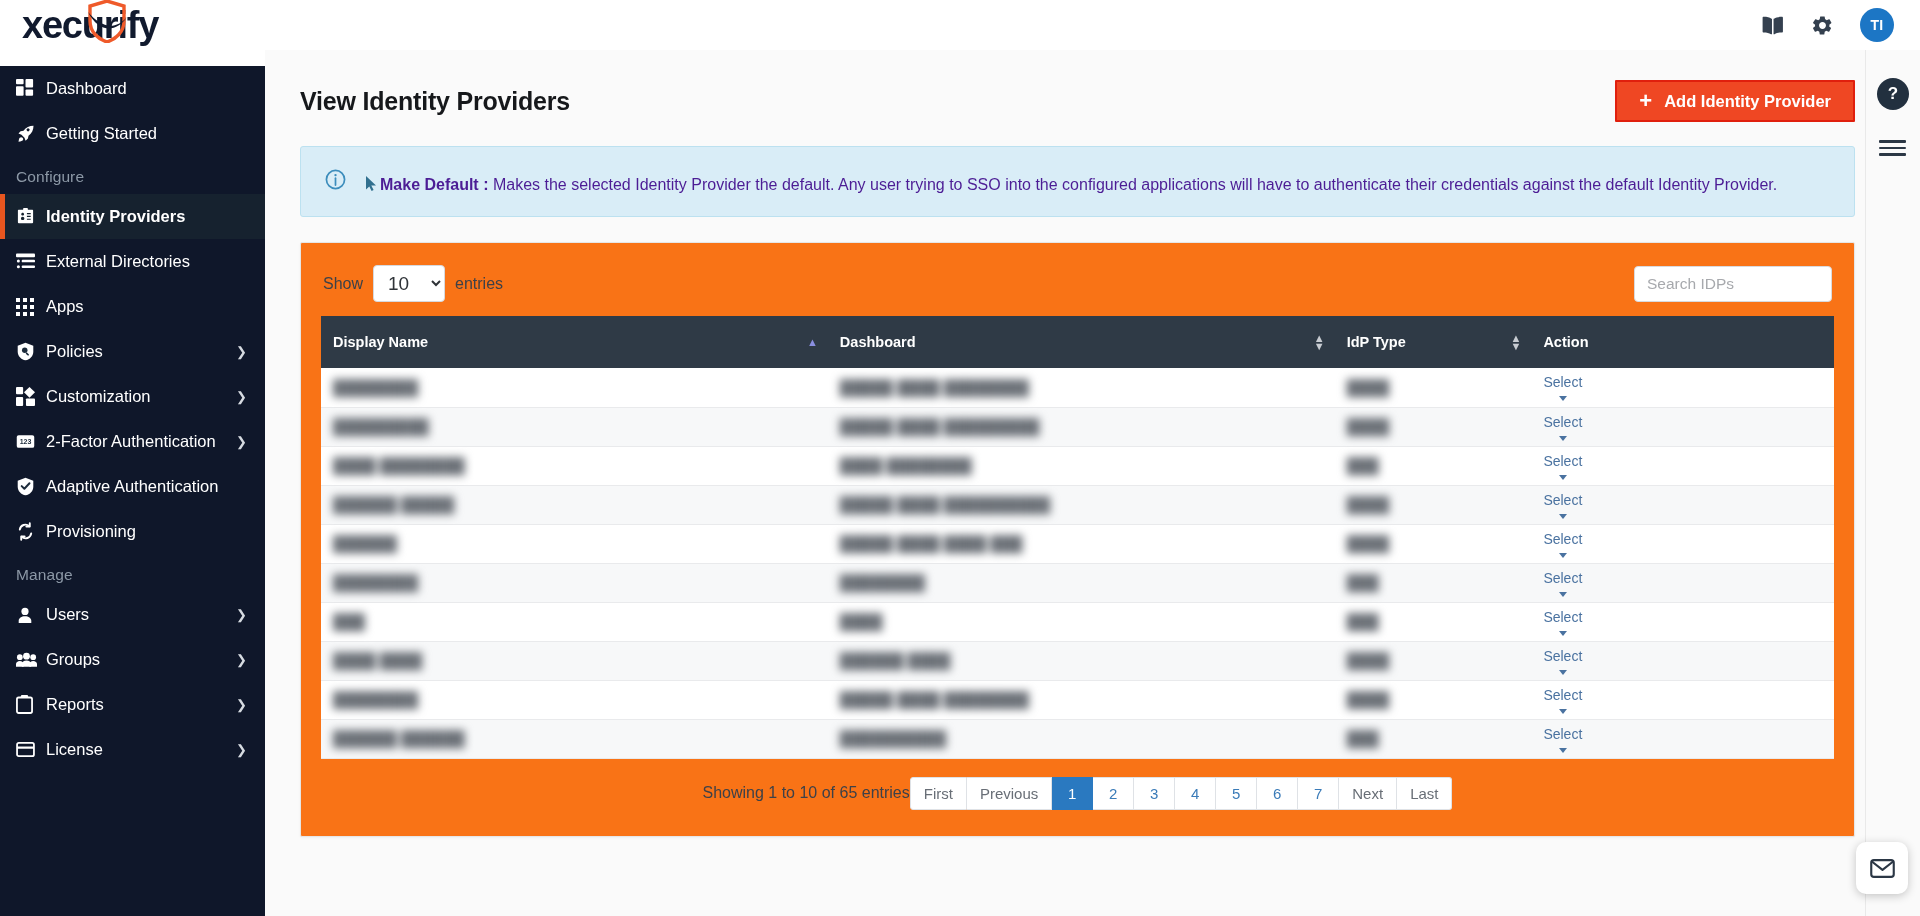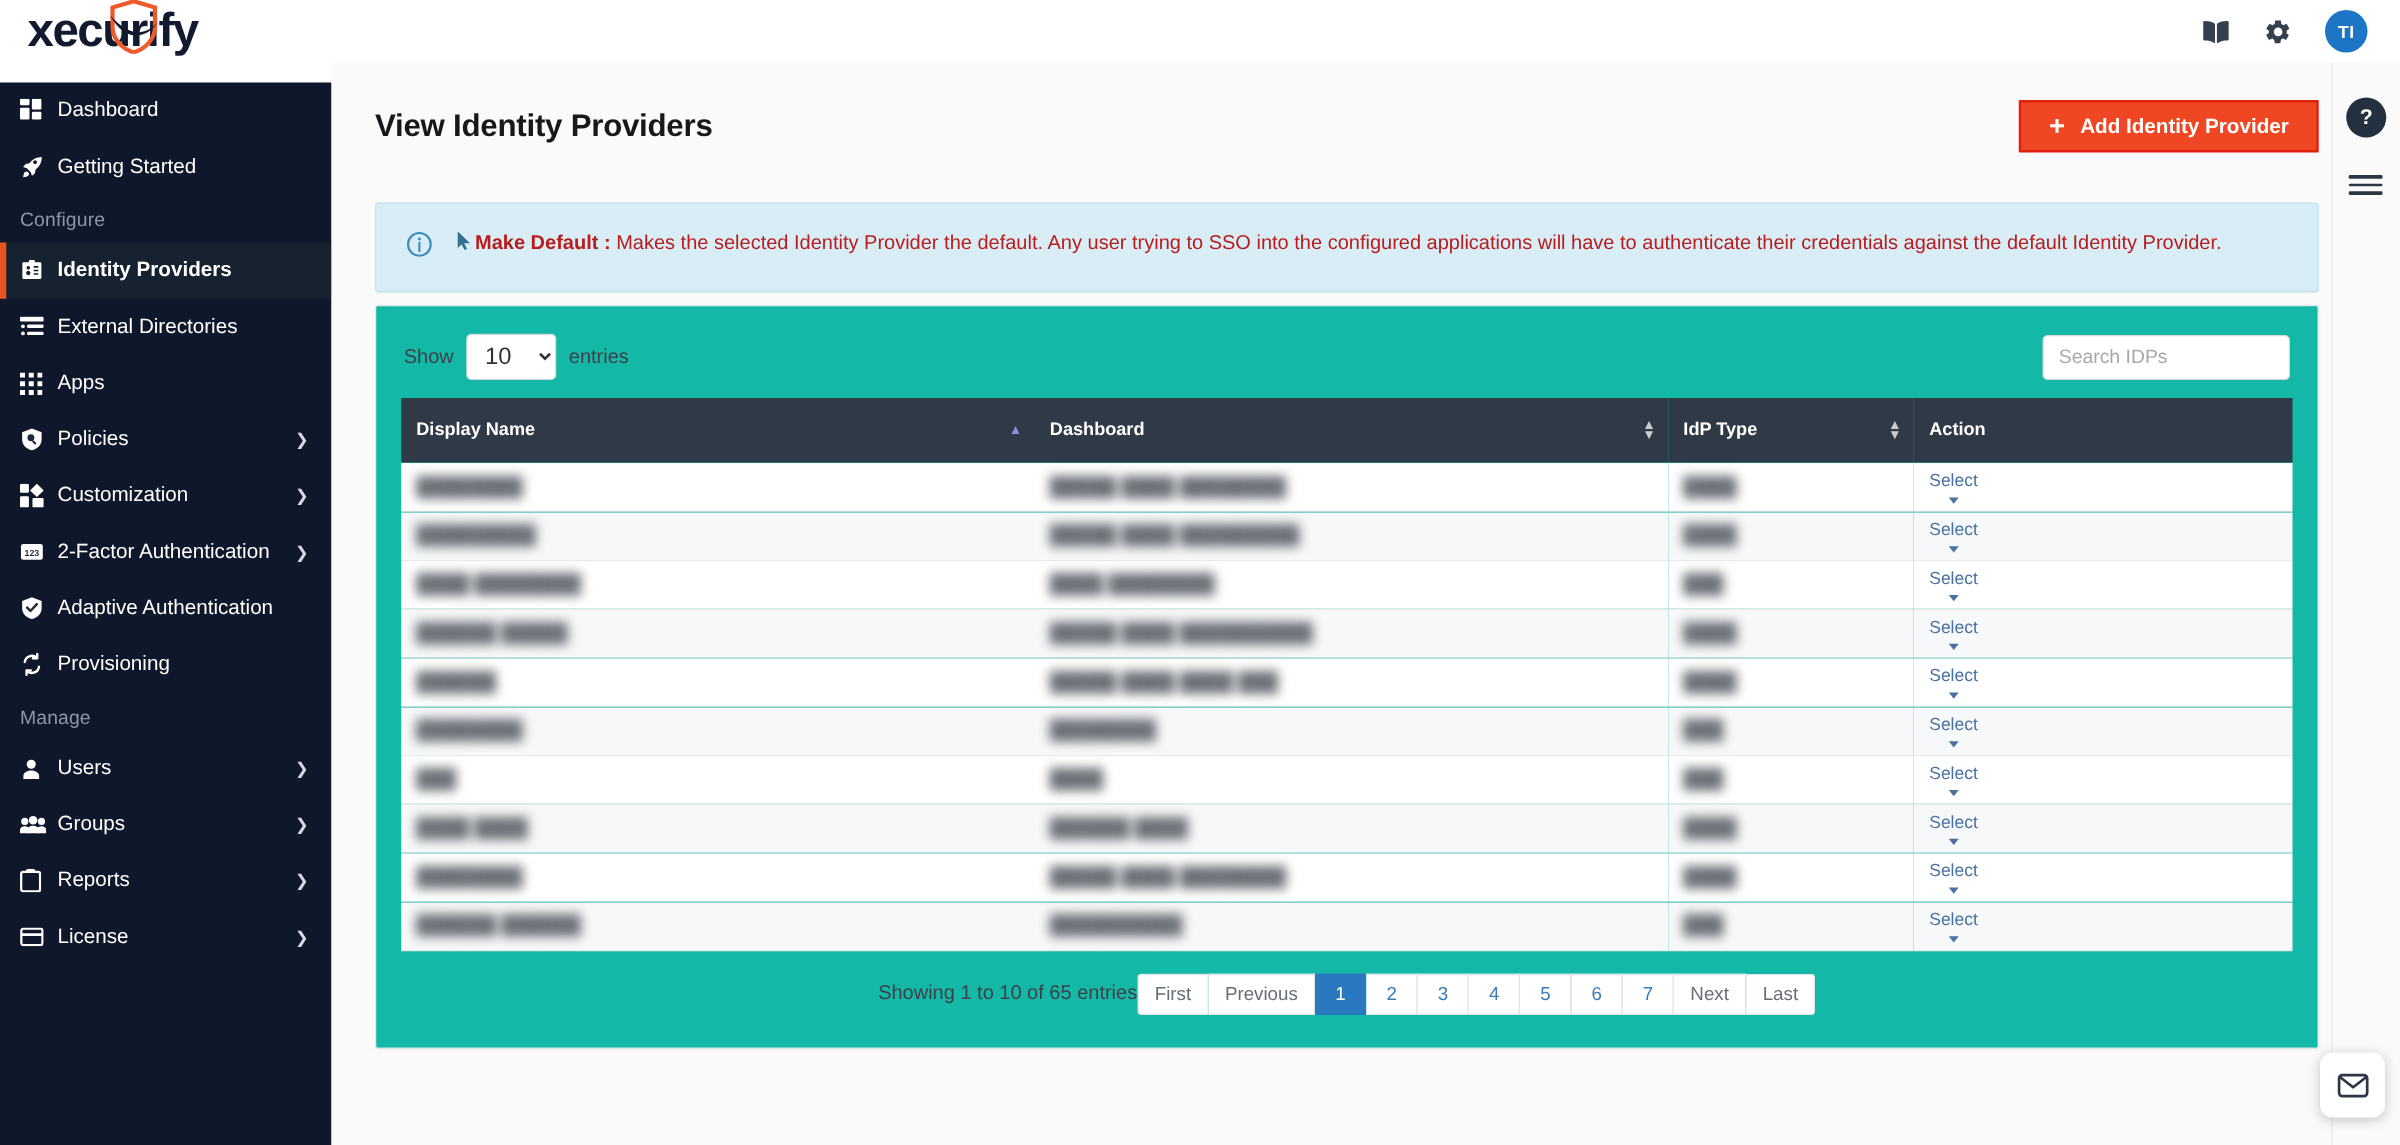--- a/index.html
+++ b/index.html
@@ -106,32 +106,32 @@
   .add-btn {
     background: #ef4723; border: 2px solid #e01f0d; color: #ffffff;
     font-size: 16.5px; font-weight: 600; height: 42px;
     padding: 0 22px; display: flex; align-items: center; gap: 12px;
     cursor: pointer; border-radius: 1px;
   }
   .add-btn .plus { font-size: 22px; font-weight: 700; line-height: 1; }
 
   
   .banner {
-    margin: 40px 35px 0 35px; background: #d9edf7; border: 1px solid #bce1f0;
-    border-radius: 3px; display: flex; align-items: flex-start;
+    margin: 24px 35px 0 35px; background: #d9edf7; border: 1px solid #bce1f0;
+    border-radius: 3px; display: flex; align-items: flex-end;
     padding: 20px 22px 20px 24px; gap: 20px;
-    color: #b91c1c; font-size: 16px; line-height: 1.45;
+    color: #4c1d95; font-size: 16px; line-height: 1.45;
   }
   .banner-ico { color: #3c8dbc; flex-shrink: 0; padding-top: 2px; }
   .banner b { font-weight: 700; }
   .cursor-glyph { display: inline-block; transform: translateY(1px); margin-right: 3px; }
 
   
   .card {
-    margin: 10px 35px 0 35px; background: #14b8a6;
+    margin: 25px 35px 0 35px; background: #f97316;
     border: 1px solid #e6e6e6; border-radius: 2px;
     box-shadow: 0 1px 3px rgba(0,0,0,.045);
     padding: 22px 20px 26px 20px;
   }
   .card-top {
     display: flex; align-items: center; justify-content: space-between;
     padding: 0 2px 14px 2px;
   }
   .show-entries {
     display: flex; align-items: center; gap: 10px;

